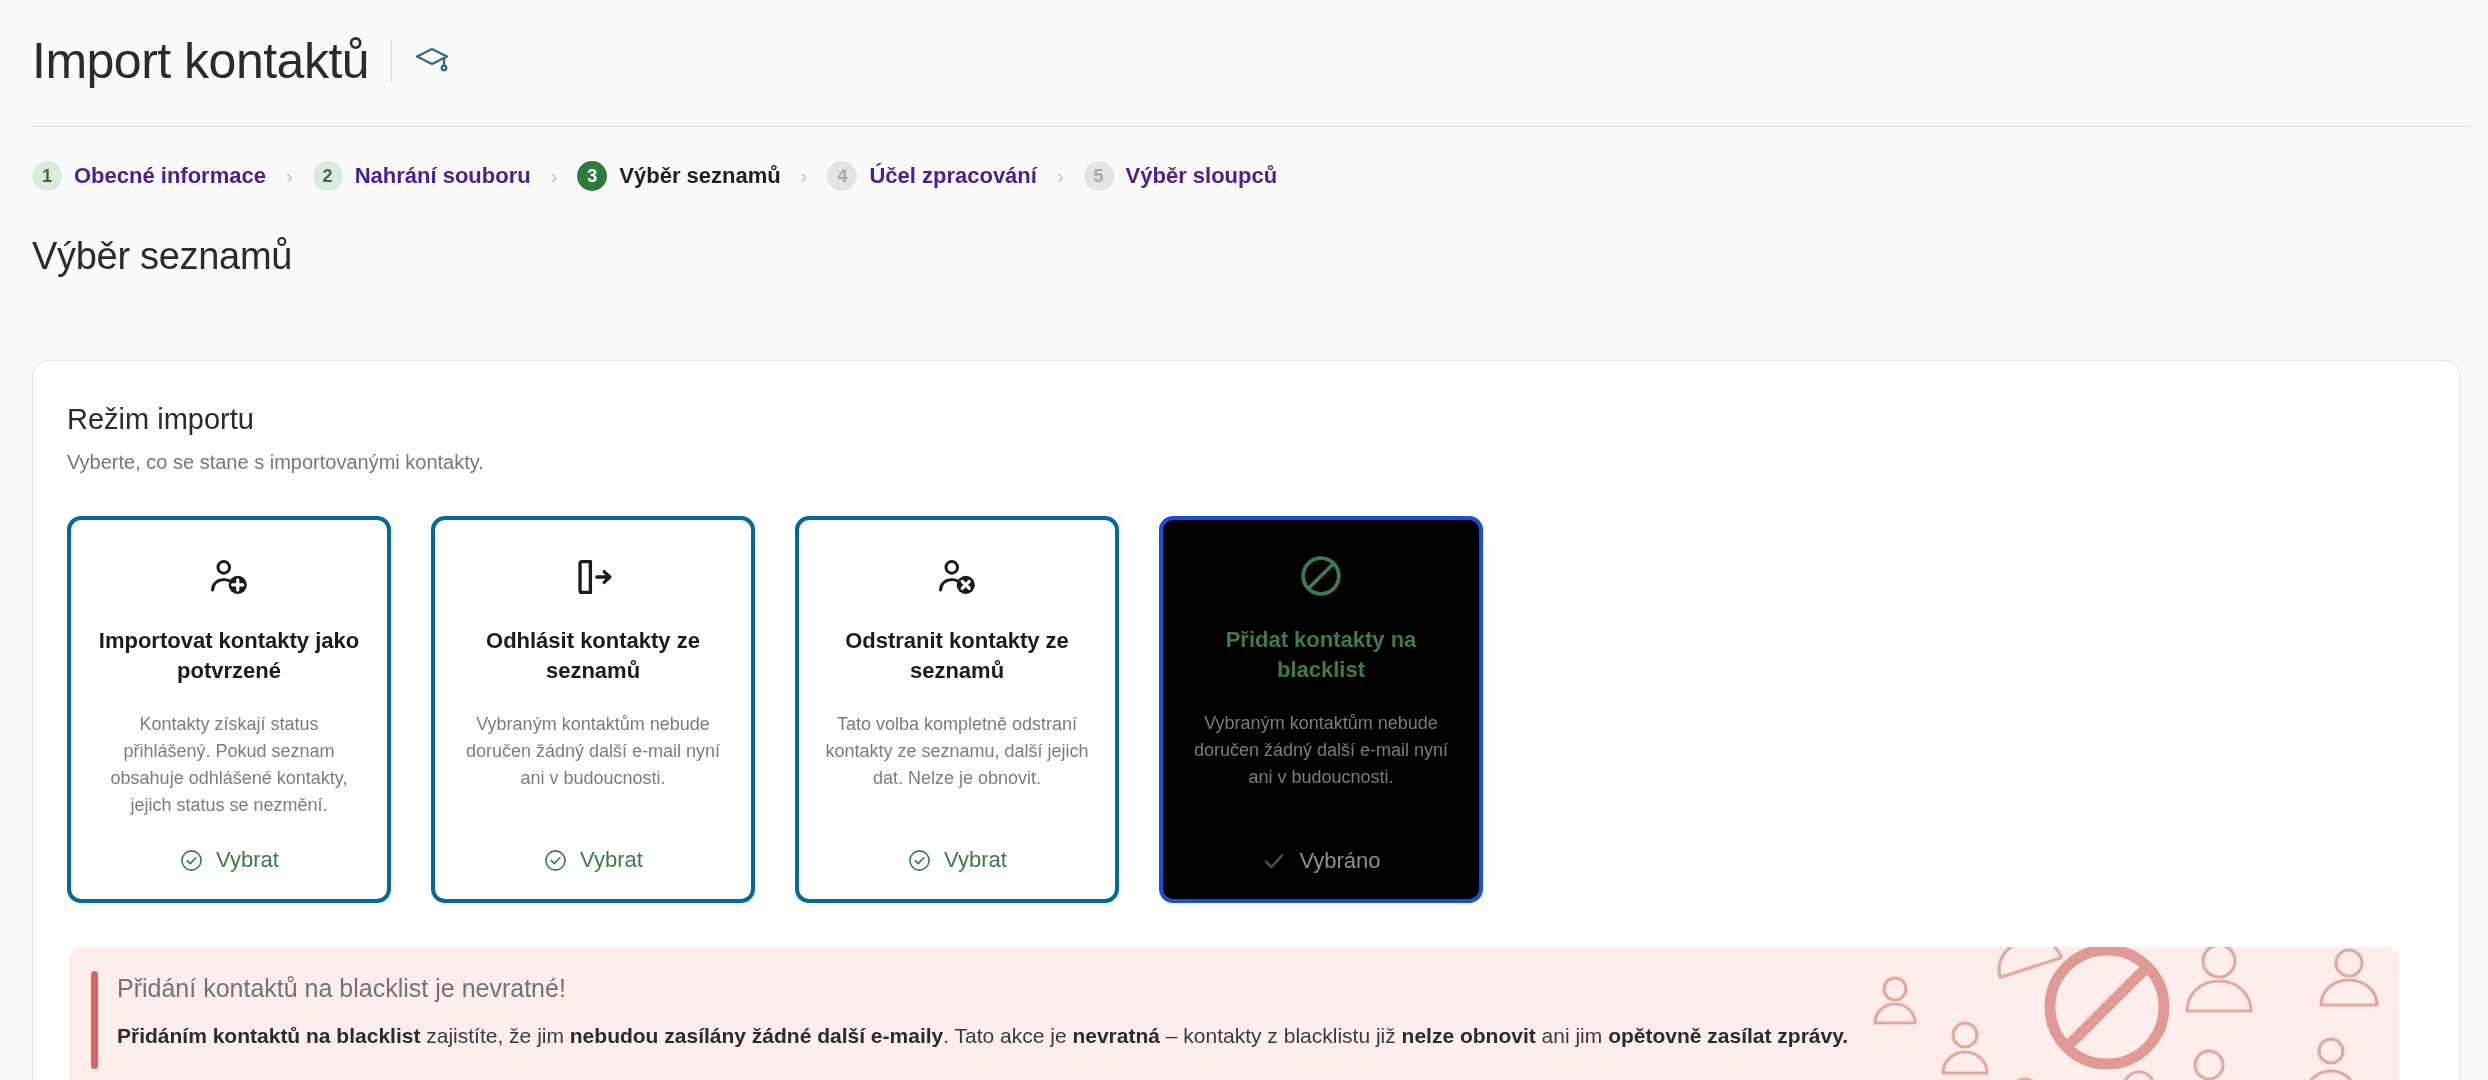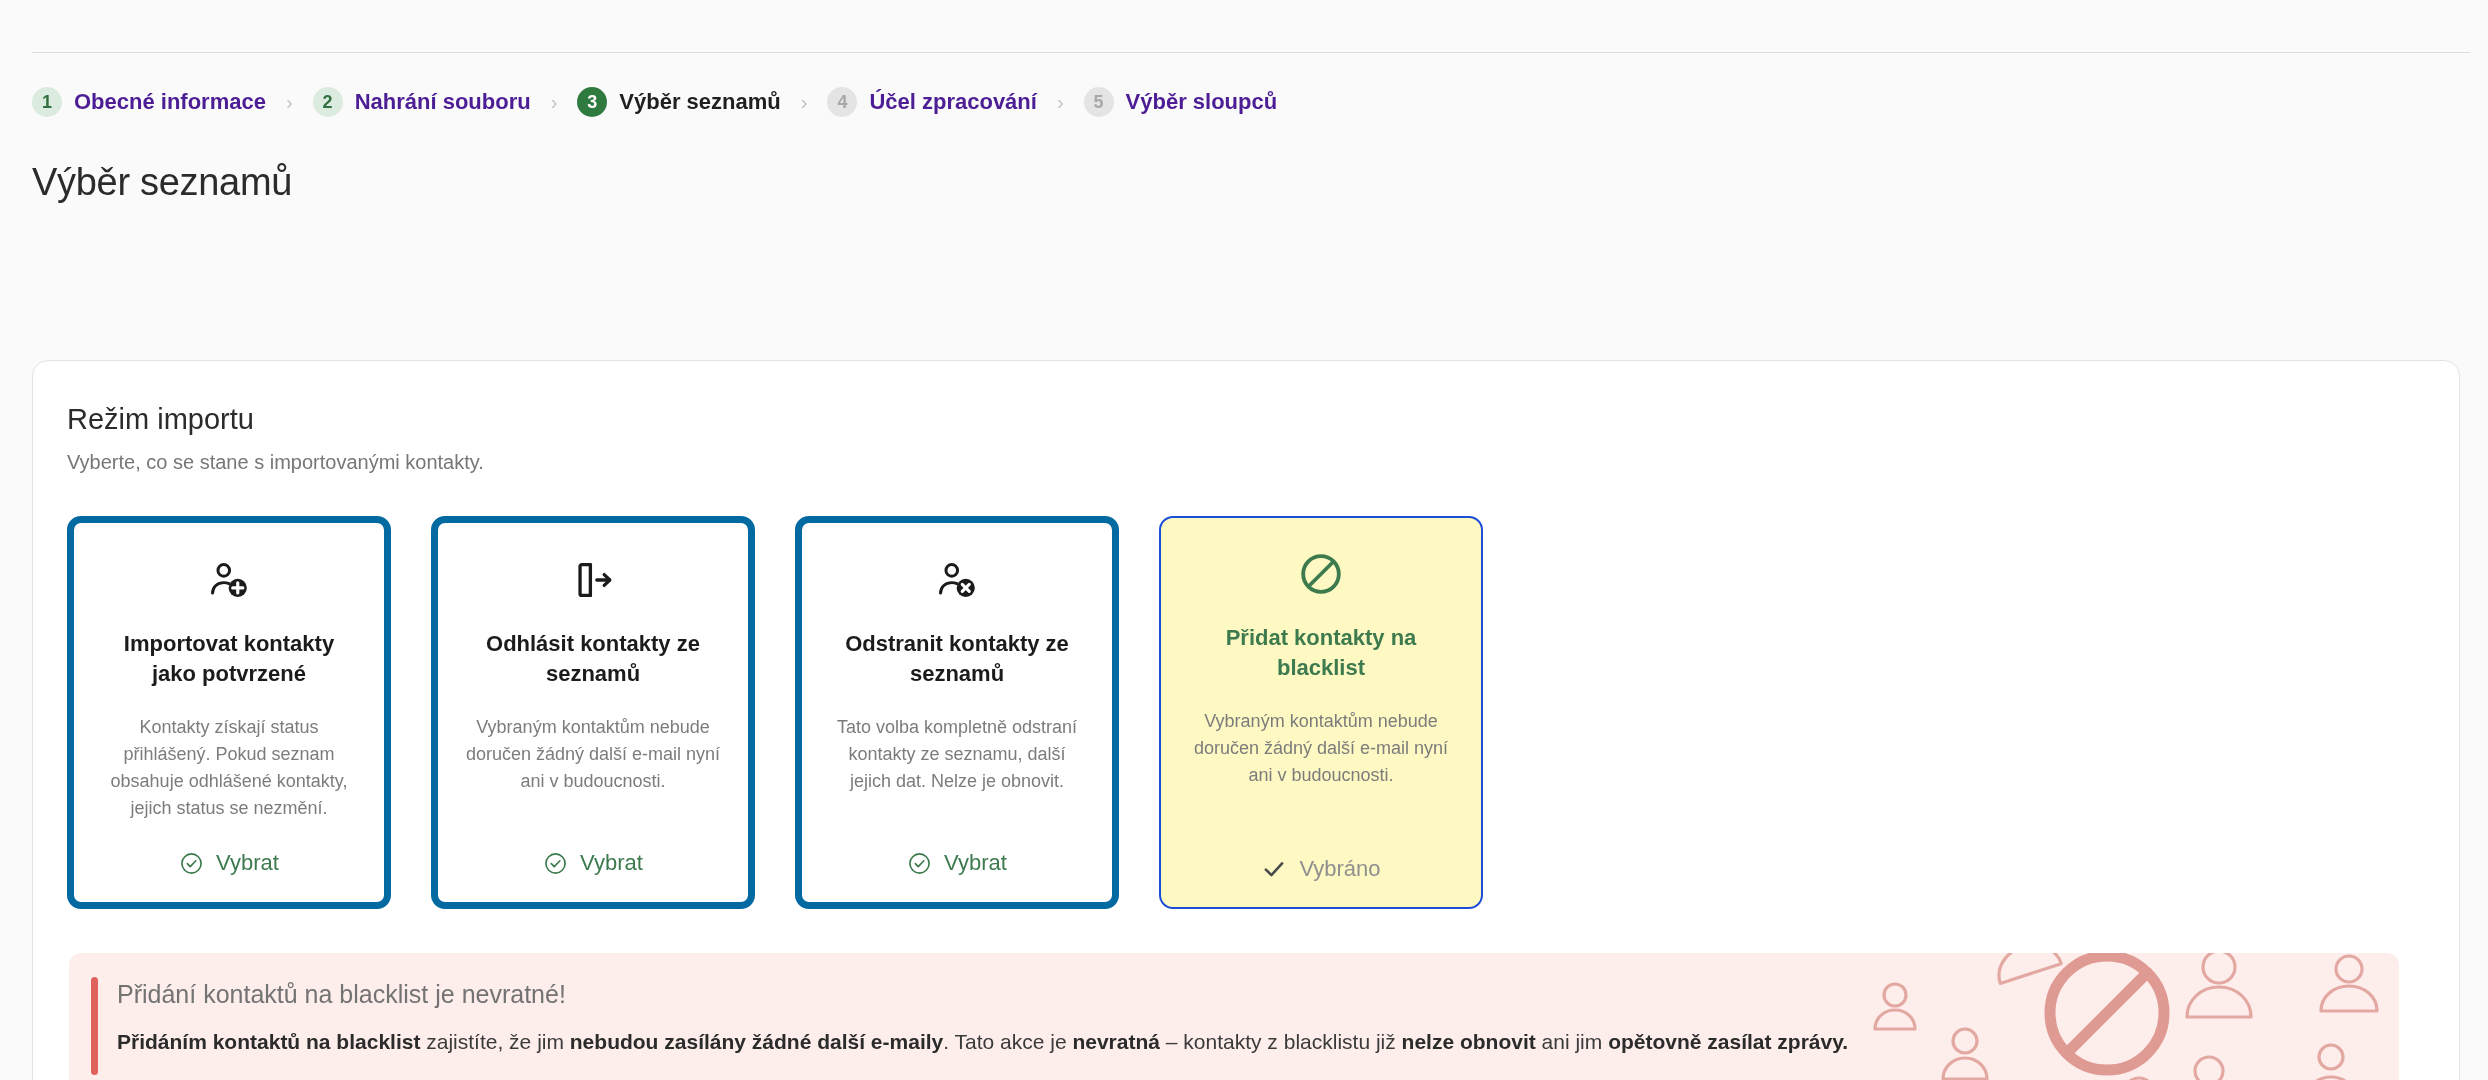--- a/index.html
+++ b/index.html
@@ -61,28 +61,28 @@
     padding: 42px 34px 0 34px;
     overflow: hidden;
   }
   .panel-title { font-size: 29px; color: #2b2b2b; font-weight: 400; }
   .panel-sub { margin-top: 15px; font-size: 20px; color: #777777; }
 
   
   .cards { display: flex; gap: 40px; margin-top: 42px; }
   .mode-card {
     width: 324px; min-height: 360px;
-    border: 7px solid #0369a1; border-radius: 14px;
+    border: 4px solid #0369a1; border-radius: 14px;
     background: #ffffff;
     padding: 30px 26px 26px 26px;
     display: flex; flex-direction: column; align-items: center;
     text-align: center;
   }
   .mode-card.selected {
-    border: 2px solid #1d4ed8; background: #fef9c3;
+    border: 4px solid #1d4ed8; background: #000000;
     padding: 29px 25px 25px 25px;
   }
   .mode-icon { height: 54px; display: flex; align-items: center; justify-content: center; color: #1b1b1b; }
   .mode-card.selected .mode-icon { color: #3d7a4e; }
   .mode-title {
     margin-top: 22px; font-size: 22px; font-weight: 700; color: #1b1b1b;
     line-height: 1.35;
   }
   .mode-card.selected .mode-title { color: #3d7a4e; }
   .mode-desc {
@@ -117,20 +117,31 @@
     position: absolute; right: 0; top: 0; width: 560px; height: 146px;
     z-index: 1; opacity: 1;
   }
 </style>
 </head>
 <body>
 
 <div class="page">
 
   <div class="header">
+    <div class="header-row">
+      <div class="page-title">Import kontaktů</div>
+      <div class="title-sep"></div>
+      <span class="cap-icon">
+        <svg width="36" height="30" viewBox="0 0 24 20" fill="none" stroke="currentColor" stroke-width="1.6" stroke-linecap="round" stroke-linejoin="round">
+          <path d="M12 2 L22 7 L12 12 L2 7 Z"></path>
+          <path d="M20 8.2 V13"></path>
+          <circle cx="20" cy="14.6" r="1.5"></circle>
+        </svg>
+      </span>
+    </div>
     <div class="header-divider"></div>
   </div>
 
   <div class="stepper">
 
     <div class="step done">
       <span class="step-num">1</span>
       <span class="step-label">Obecné informace</span>
     </div>
     <span class="step-chev">›</span>

